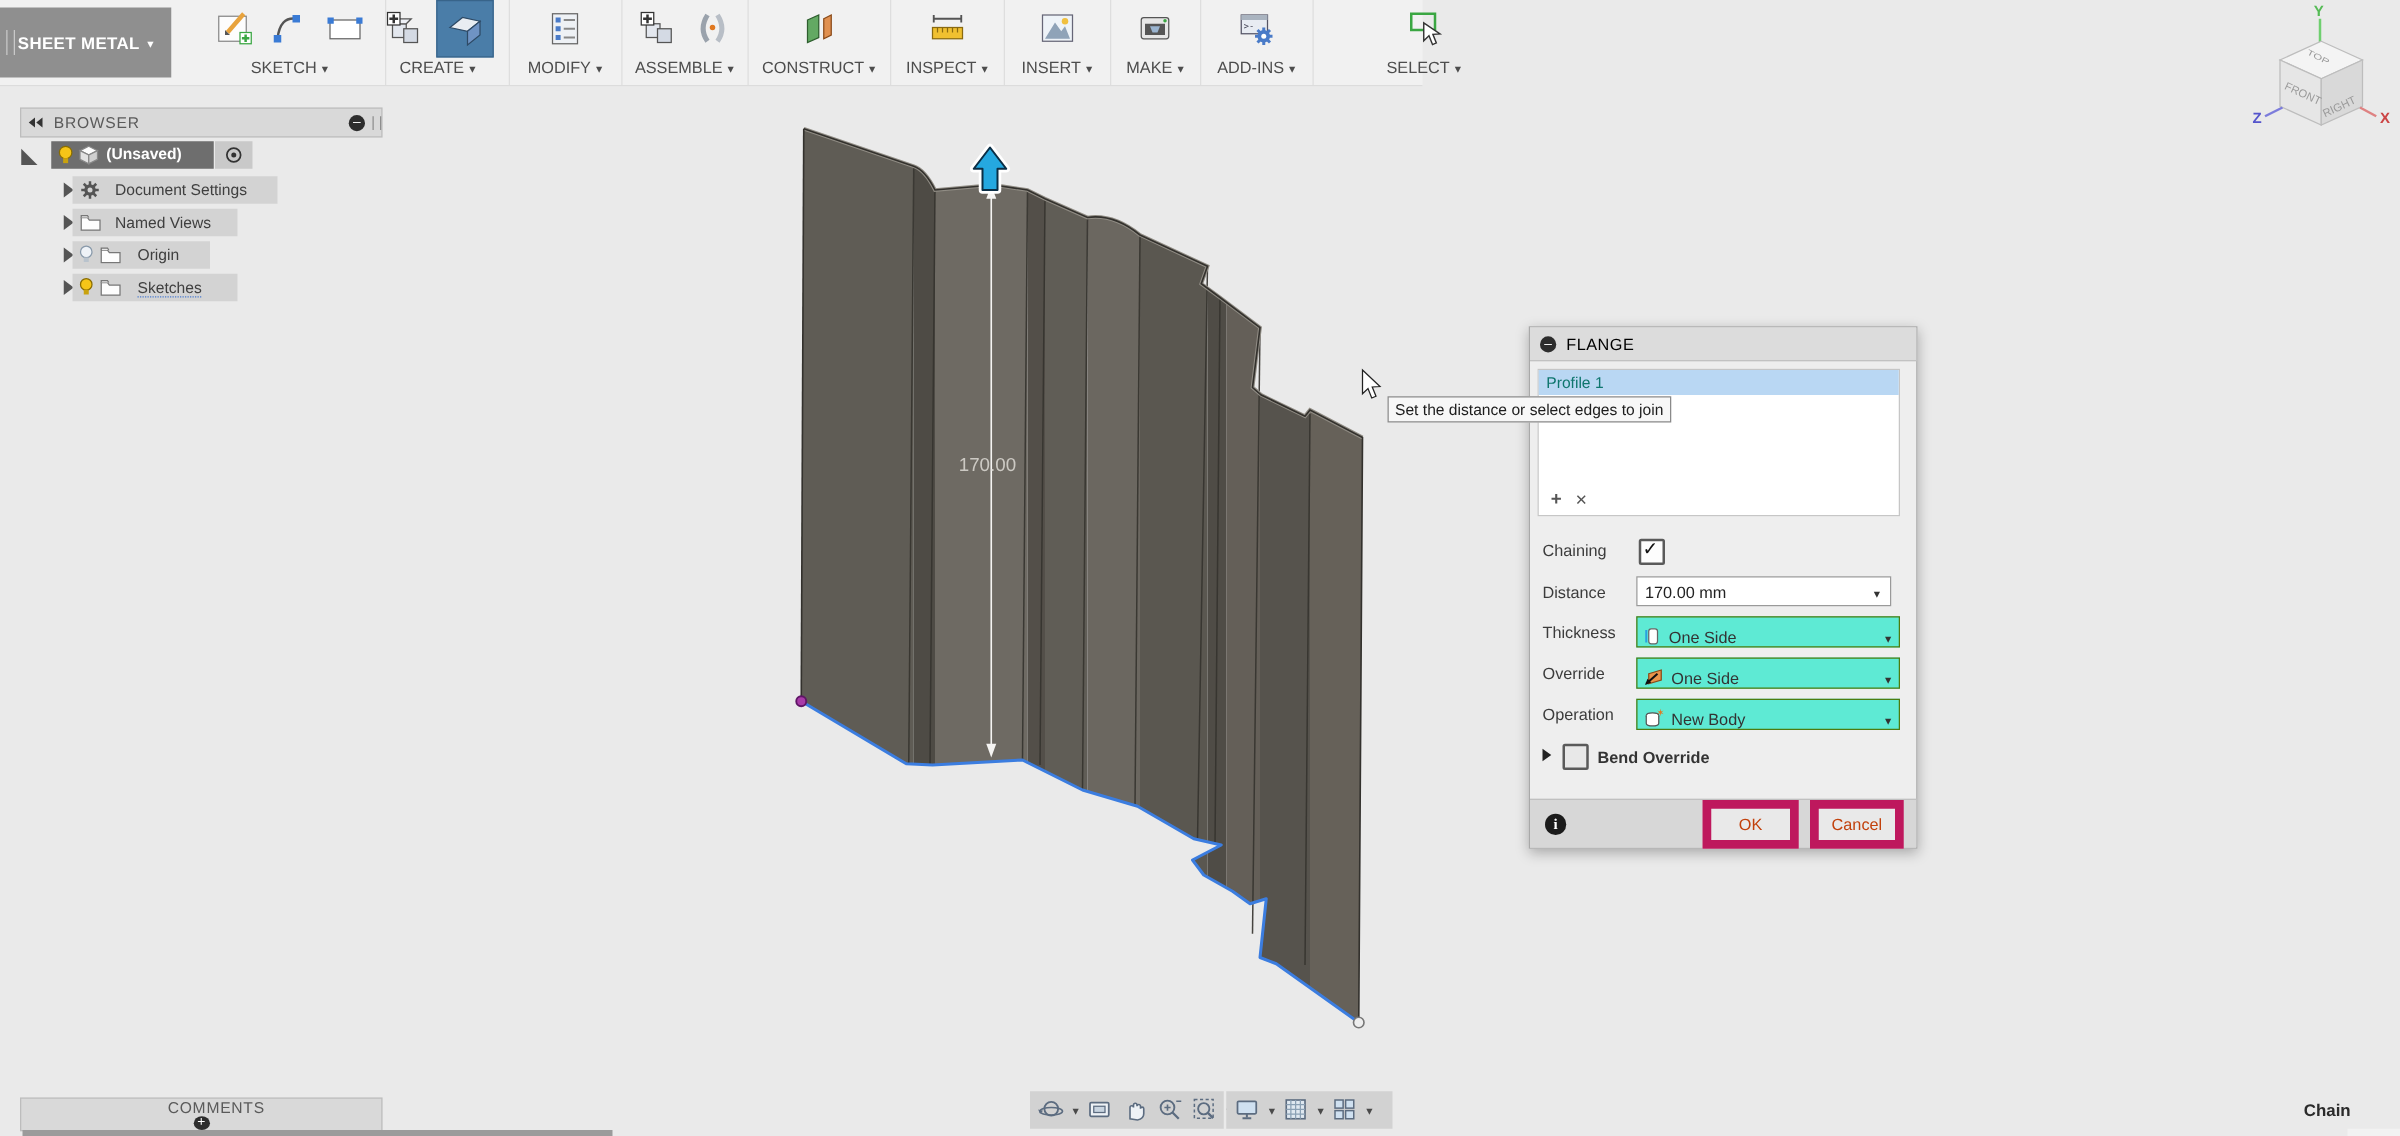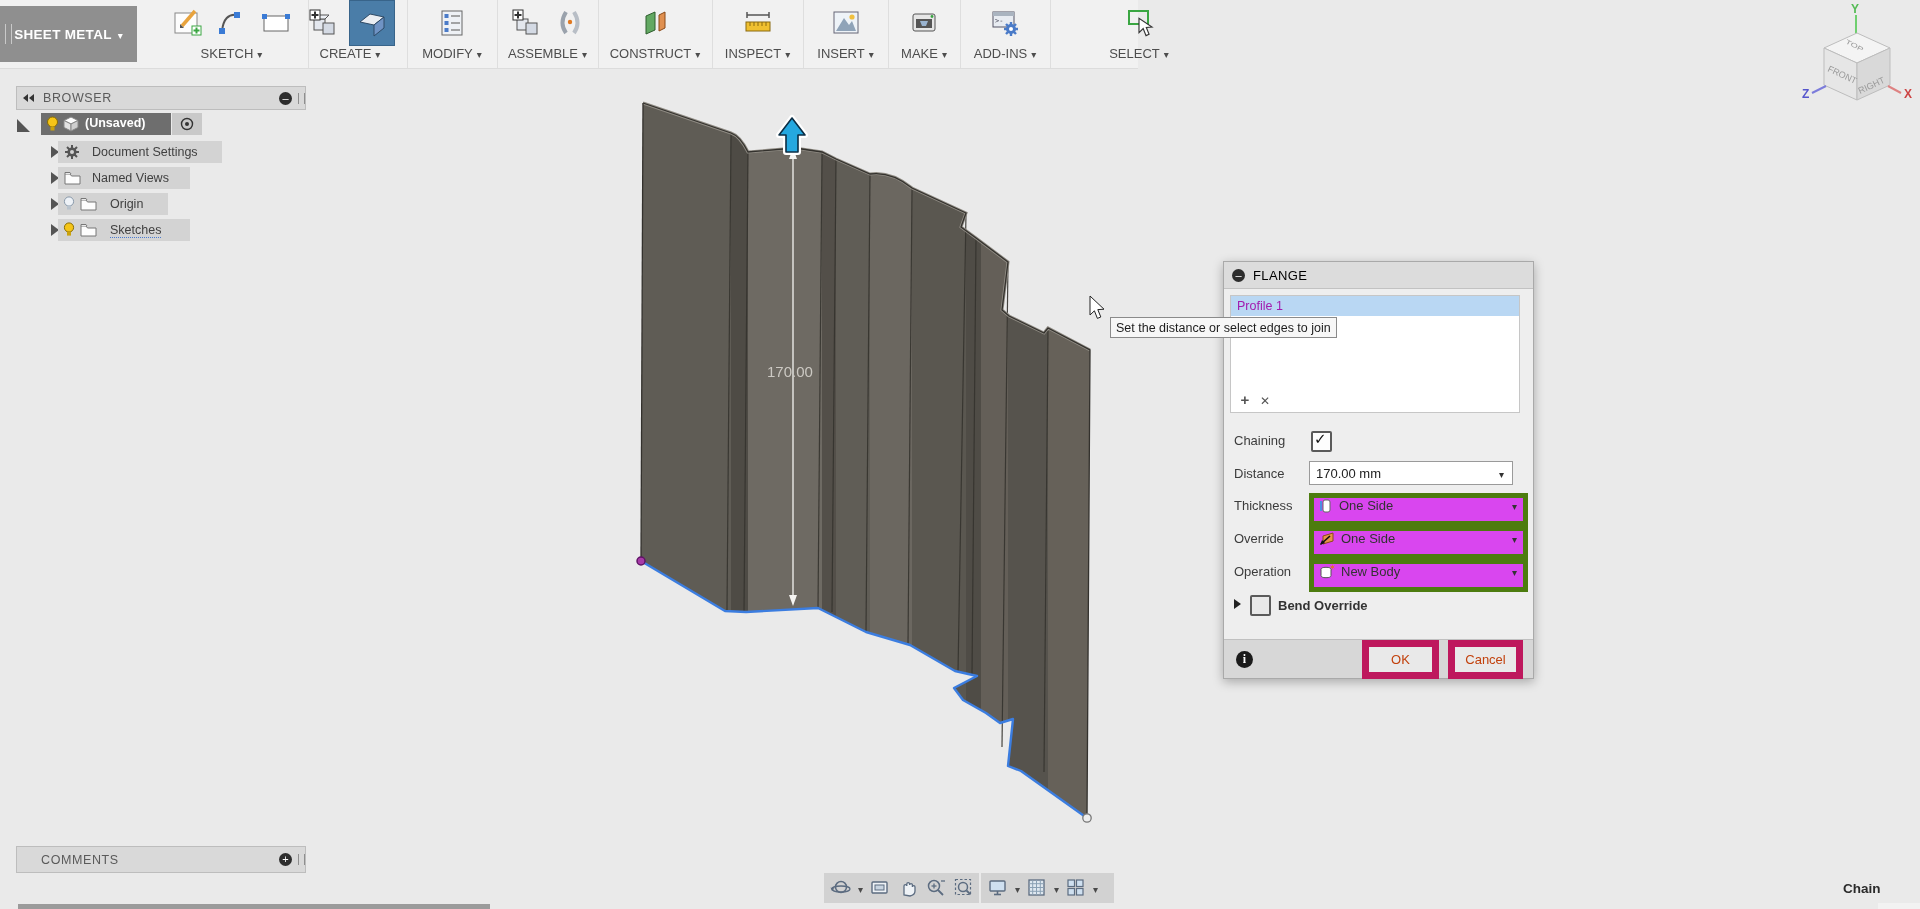--- a/index.html
+++ b/index.html
@@ -43,36 +43,36 @@
   .dashed-sel{border-bottom:1px dotted #4a7bd0;}
 
   
   .dialog{position:absolute;left:1223px;top:261px;width:309px;height:416px;background:#eeeeee;
           border:1px solid #a9a9a9;box-shadow:0 3px 10px rgba(0,0,0,.28);z-index:6;font-size:13px;color:#3c3c3c;}
   .dlg-head{height:26px;background:#dcdcdc;border-bottom:1px solid #c2c2c2;display:flex;
             align-items:center;padding:0 8px;gap:8px;cursor:move;}
   .dlg-title{font-size:13px;color:#000000;letter-spacing:.4px;}
   .sel-list{position:absolute;left:6px;top:33px;width:288px;height:116px;background:#fff;
             border:1px solid #c6c6c6;}
-  .sel-row{height:20px;background:#b9d7f3;font-size:12.5px;color:#a21caf;display:flex;
+  .sel-row{height:20px;background:#b9d7f3;font-size:12.5px;color:#0f766e;display:flex;
            align-items:center;padding-left:6px;cursor:pointer;}
   .listbtn{position:absolute;bottom:4px;font-size:15px;font-weight:bold;color:#555;cursor:pointer;
            width:16px;text-align:center;}
   .plus::after{content:"+";}
   .cross::after{content:"✕";font-size:12px;}
   .drow{position:absolute;left:0;width:100%;height:26px;}
   .dlabel{position:absolute;left:10px;top:5px;font-size:13px;color:#3c3c3c;}
   .checkbox{position:absolute;width:17px;height:17px;background:#fdfdfd;border:2px solid #5a5a5a;
             border-radius:2px;cursor:pointer;}
   .checkbox.checked::after{content:"✓";position:absolute;left:1px;top:-3px;font-size:15px;color:#111;font-weight:bold;}
   .dinput{position:absolute;left:85px;top:0;width:196px;height:22px;background:#fff;border:1px solid #9a9a9a;
           font-size:13px;color:#222;display:flex;align-items:center;padding-left:6px;}
   .dcombo-arrow{position:absolute;right:8px;top:4px;color:#333;cursor:pointer;}
-  .ddrop{position:absolute;left:85px;top:0;width:204px;height:23px;background:#d946ef;border:5px solid #4d7c0f;
-         display:flex;align-items:flex-start;gap:6px;padding-left:5px;cursor:pointer;}
+  .ddrop{position:absolute;left:85px;top:0;width:204px;height:23px;background:#5eead4;border:1px solid #4d7c0f;
+         display:flex;align-items:flex-end;gap:6px;padding-left:5px;cursor:pointer;}
   .ddrop .caret{position:absolute;right:6px;color:#333;}
   .ddrop .val{font-size:13px;color:#333;}
   .dlg-foot{position:absolute;left:0;bottom:0;width:100%;height:38px;background:#d7d7d7;
             border-top:1px solid #c0c0c0;display:flex;align-items:center;}
   .btn{height:25px;background:#e9e9e9;border:7px solid #be185d;font-size:13px;color:#c2410c;
        display:flex;align-items:center;justify-content:center;cursor:pointer;}
 
   
   .vtooltip{position:absolute;left:1110px;top:317px;height:17px;background:#f7f7f7;border:1px solid #8a8a8a;
             font-size:12.5px;color:#1d1d1d;display:flex;align-items:center;padding:1px 5px;z-index:9;}
@@ -556,21 +556,21 @@
       <div class="btn" style="width:61px;margin-right:10px;">
         <span>Cancel</span>
       </div>
     </div>
   </div>
 
   <div class="vtooltip">
     <span>Set the distance or select edges to join</span>
   </div>
 
-  <div class="panelbar" style="left:16px;top:846px;width:288px;height:25px;z-index:10;">
+  <div class="panelbar" style="left:16px;top:878px;width:288px;height:25px;z-index:10;flex-direction:column;">
     <span class="title" style="margin-left:24px;">COMMENTS</span>
     <span style="flex:1"></span>
     <span class="roundicon">+</span>
     <span class="gripv"></span>
   </div>
   <div class="strip-dark"></div>
   <div class="strip-light"></div>
 
   <div class="navgroup" style="left:824px;width:147px;">
     <div class="nav-btn">

